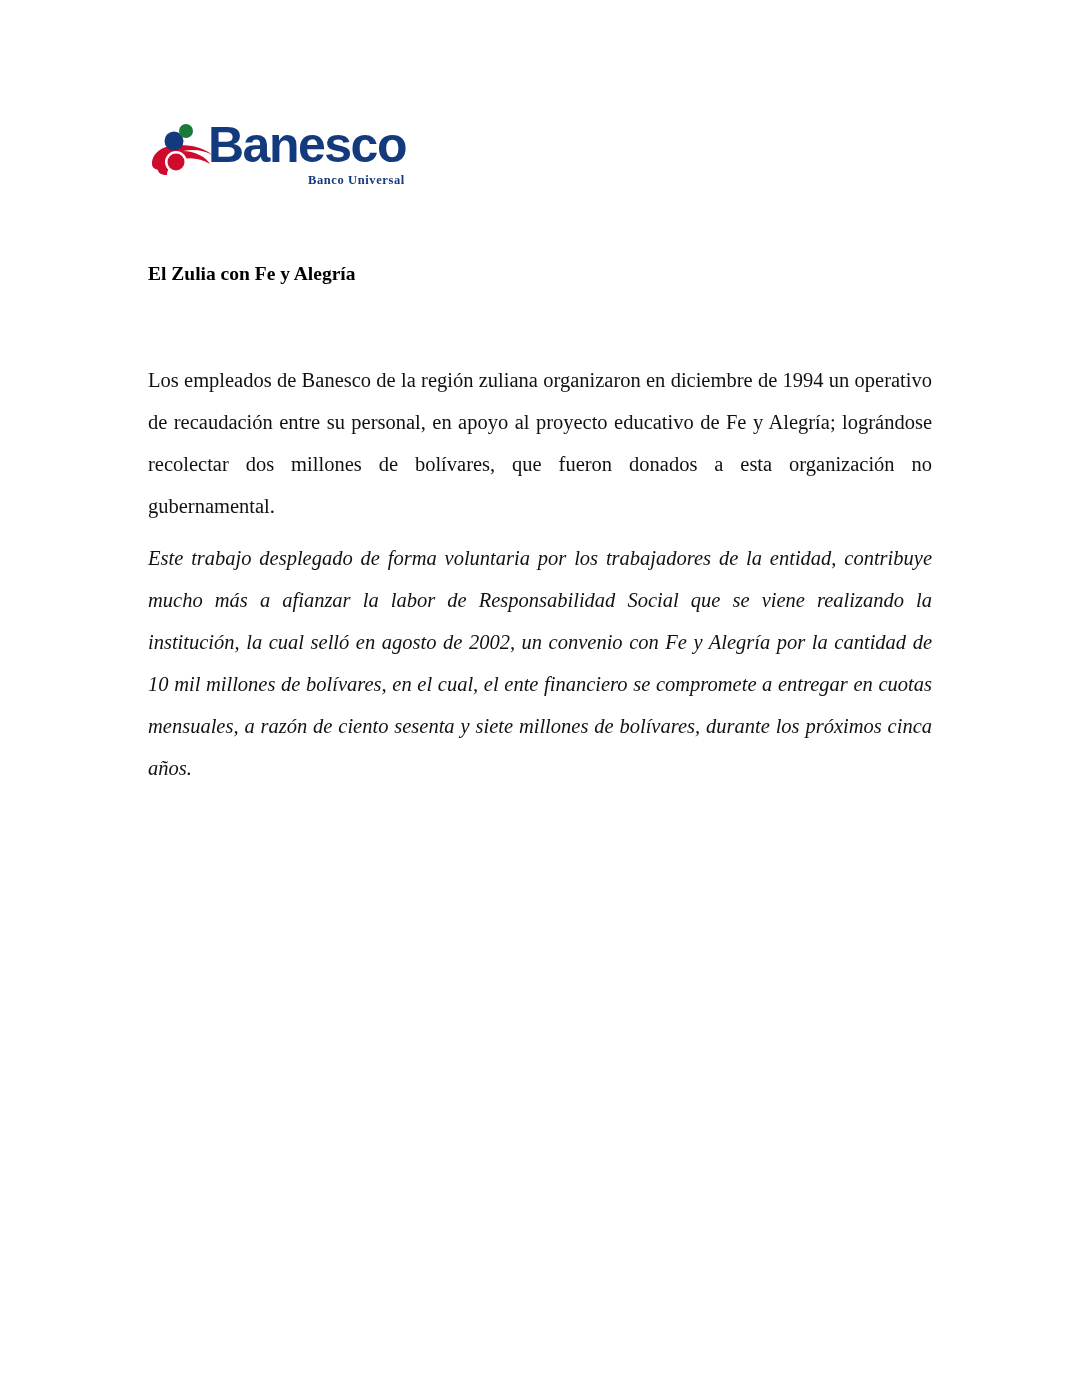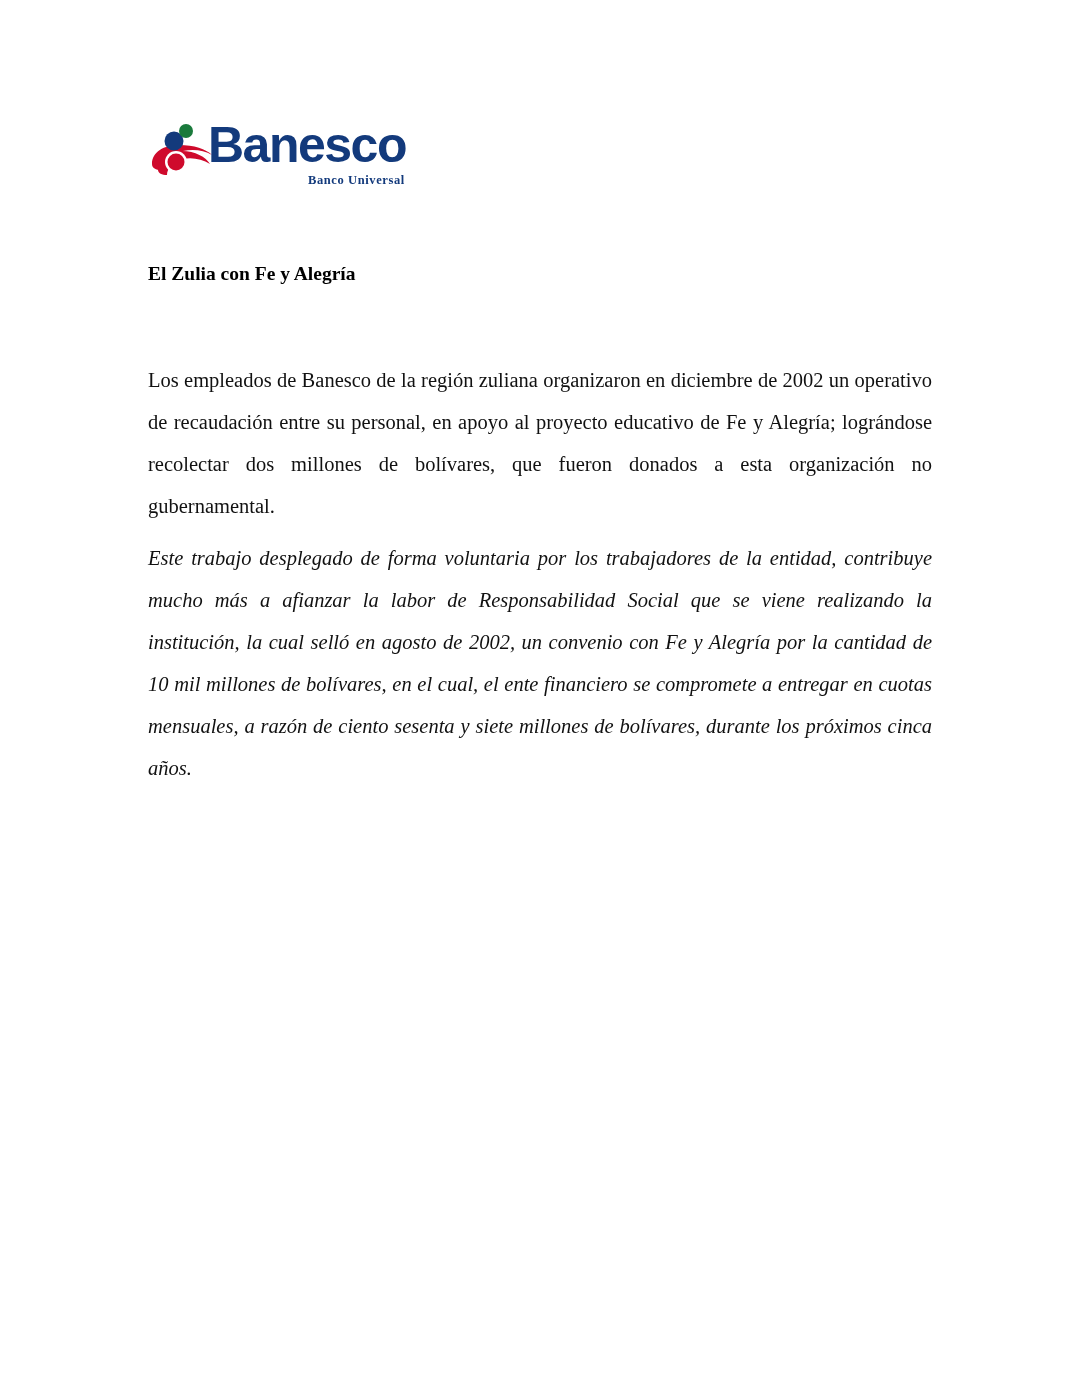--- a/index.html
+++ b/index.html
@@ -104,17 +104,17 @@
         <circle cx="38" cy="13" r="7" fill="#1a7a3c"></circle>
       </svg>
     </div>
     <div class="logo-word">Banesco</div>
     <div class="logo-sub">Banco Universal</div>
   </div>
 
   <div class="doc">
     <h1 class="doc-title">El Zulia con Fe y Alegría</h1>
     <div class="spacer"></div>
-    <p class="para">Los empleados de Banesco de la región zuliana organizaron en diciembre de 2002 un operativo de recaudación entre su personal, en apoyo al proyecto educativo de Fe y Alegría; lográndose recolectar dos millones de bolívares, que fueron donados a esta organización no gubernamental.</p>
+    <p class="para">Los empleados de Banesco de la región zuliana organizaron en diciembre de 1994 un operativo de recaudación entre su personal, en apoyo al proyecto educativo de Fe y Alegría; lográndose recolectar dos millones de bolívares, que fueron donados a esta organización no gubernamental.</p>
     <p class="para">Este trabajo desplegado de forma voluntaria por los trabajadores de la entidad, contribuye mucho más a afianzar la labor de Responsabilidad Social que se viene realizando la institución, la cual selló en agosto de 2002, un convenio con Fe y Alegría por la cantidad de 10 mil millones de bolívares, en el cual, el ente financiero se compromete a entregar en cuotas mensuales, a razón de ciento sesenta y siete millones de bolívares, durante los próximos cinca años.</p>
   </div>
 
 </div>
 
 </body></html>

